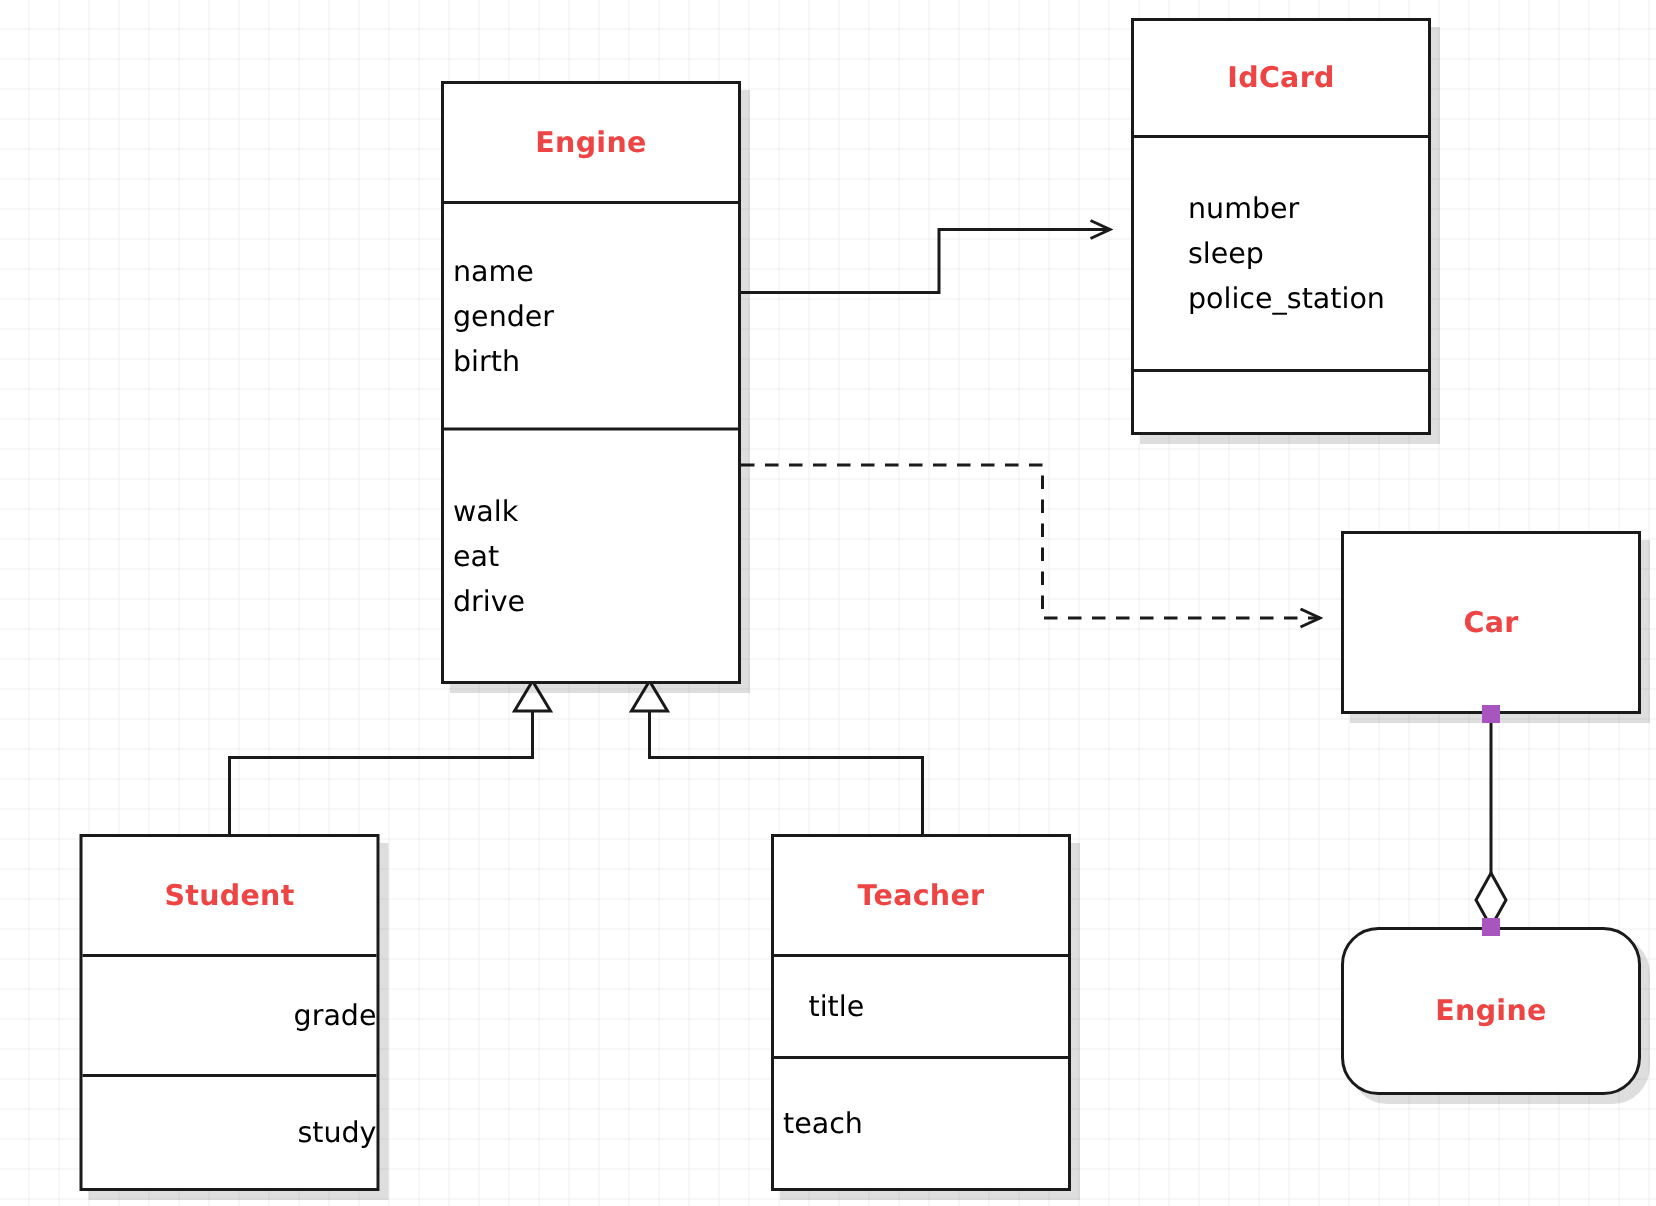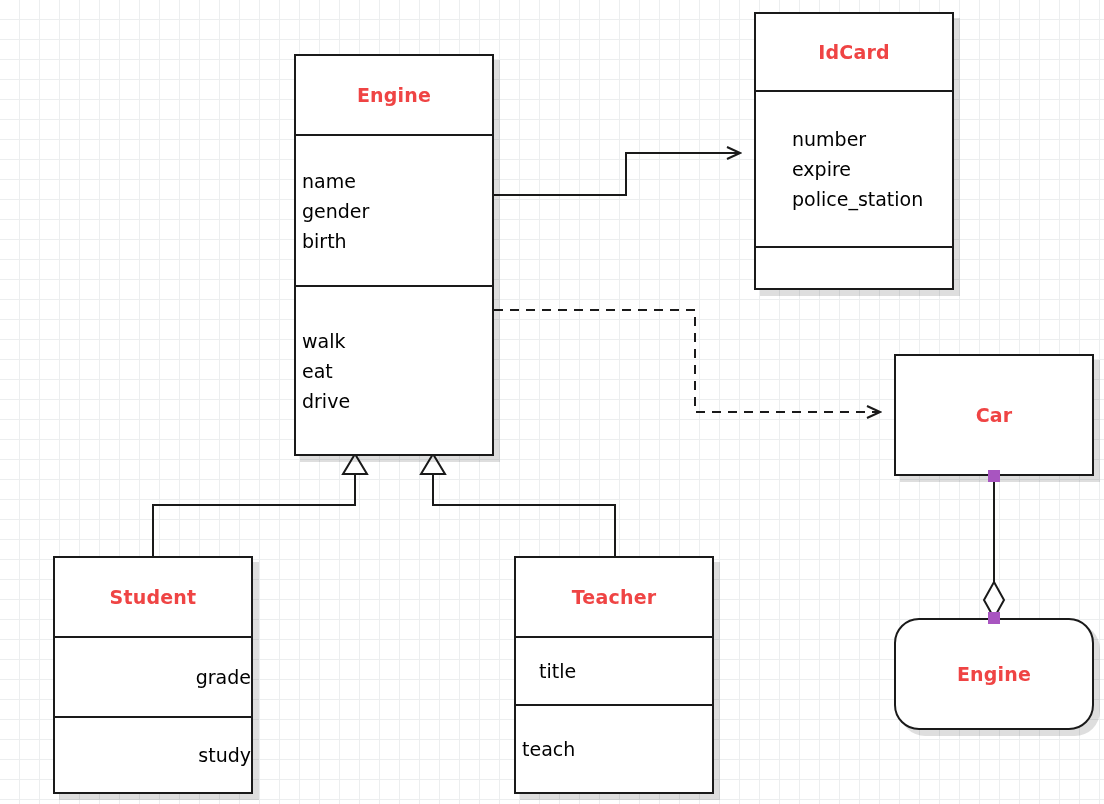--- a/index.html
+++ b/index.html
@@ -138,21 +138,21 @@
       <div class="row">drive</div>
     </div>
   </div>
 
   <div class="uml-class" style="left:754px; top:12px; width:200px; height:278px;">
     <div class="compartment c-title" style="height:76px;">
       <span>IdCard</span>
     </div>
     <div class="compartment c-body" style="height:156px;padding-left:36px;">
       <div class="row">number</div>
-      <div class="row">expire</div>
+      <div class="row">sleep</div>
       <div class="row">police_station</div>
     </div>
     <div class="compartment c-body empty" style="flex:1;"></div>
   </div>
 
   <div class="uml-class" style="left:53px; top:556px; width:200px; height:238px;text-align:right;">
     <div class="compartment c-title" style="height:78px;">
       <span>Student</span>
     </div>
     <div class="compartment c-body" style="height:80px;">

